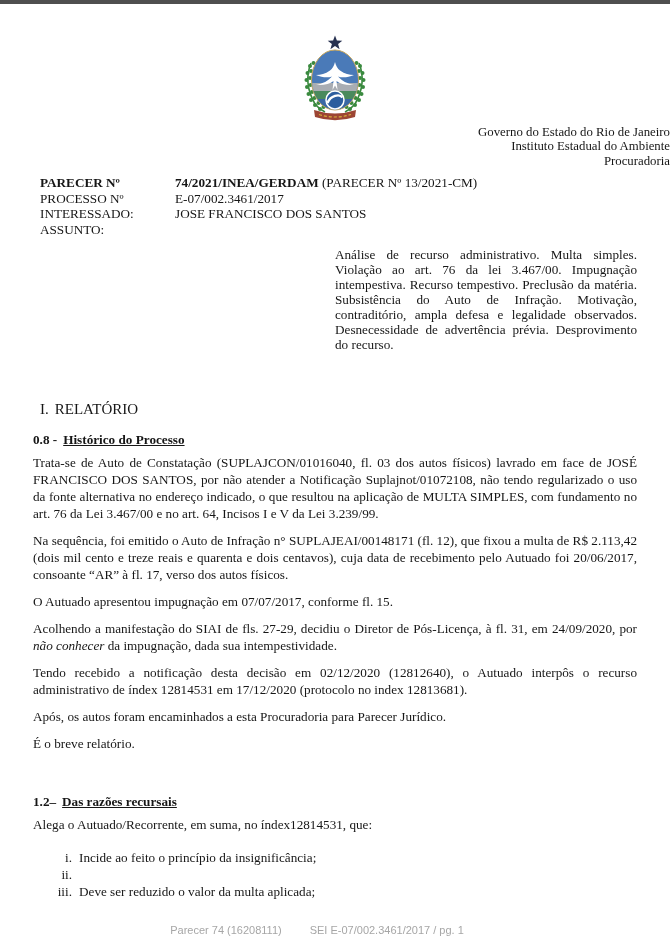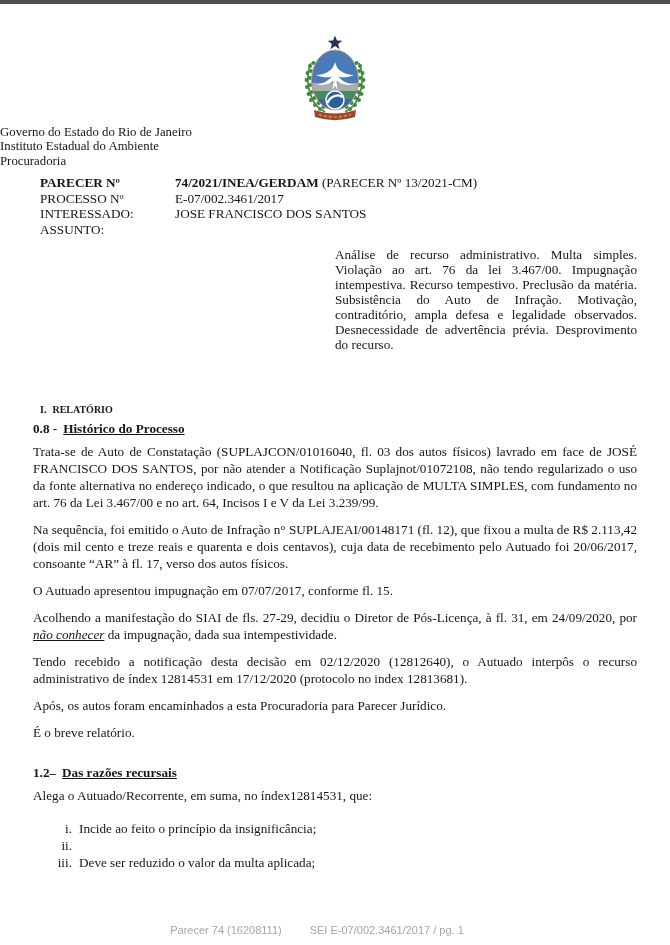--- a/index.html
+++ b/index.html
@@ -9,21 +9,21 @@
     width: 670px;
     height: 945px;
     margin: 0 auto;
     background: #ffffff;
     font-family: "Liberation Serif", serif;
     color: #161616;
     overflow: hidden;
   }
   .topbar { height: 4px; background: #4f4f4f; }
 
-  .center-head { text-align: left; }
+  .center-head { text-align: right; }
   .logo { display: block; margin: 29px auto 4px; }
   .org-line { font-size: 12.8px; line-height: 14.4px; }
 
   table.meta {
     margin: 7px 33px 0 40px;
     border-collapse: collapse;
     font-size: 13.2px;
   }
   table.meta td { padding: 0; vertical-align: top; line-height: 15.6px; }
   table.meta td.lbl { width: 135px; }
@@ -32,41 +32,41 @@
   .ementa {
     margin: 9px 33px 0 335px;
     width: 302px;
     font-size: 13.2px;
     line-height: 15px;
     text-align: justify;
   }
 
   .content { margin: 0 33px; font-size: 13.2px; }
   .content h2 {
-    margin: 49px 0 2px 7px;
-    font-size: 10px;
+    margin: 49px 0 13px 7px;
+    font-size: 15px;
     line-height: 17px;
-    font-weight: bold;
+    font-weight: normal;
   }
   .content h3 {
     margin: 0 0 6px;
     font-size: 13.2px;
     line-height: 17px;
     font-weight: bold;
   }
-  .content h3.razoes { margin-top: 23px; }
+  .content h3.razoes { margin-top: 41px; }
   .content h2 .num, .content h3 .num { margin-right: 6px; }
   .content h3 .title { text-decoration: underline; font-family: Liberation Serif, serif; }
   .content p {
     margin: 0 0 10px;
     line-height: 17px;
     text-align: justify;
   }
   .content p.alega { margin-bottom: 0; }
-  em.ital { font-style: italic; text-decoration: underline; }
+  em.ital { font-style: italic; }
 
   .roman-list { margin: 16px 0 0; padding: 0; list-style: none; }
   .roman-list .li { display: flex; line-height: 17px; }
   .roman-list .num { width: 46px; text-align: right; padding-right: 7px; flex: none; }
 
   .footer {
     position: absolute;
     left: 0; right: 12px; bottom: 9px;
     display: flex;
     justify-content: center;

